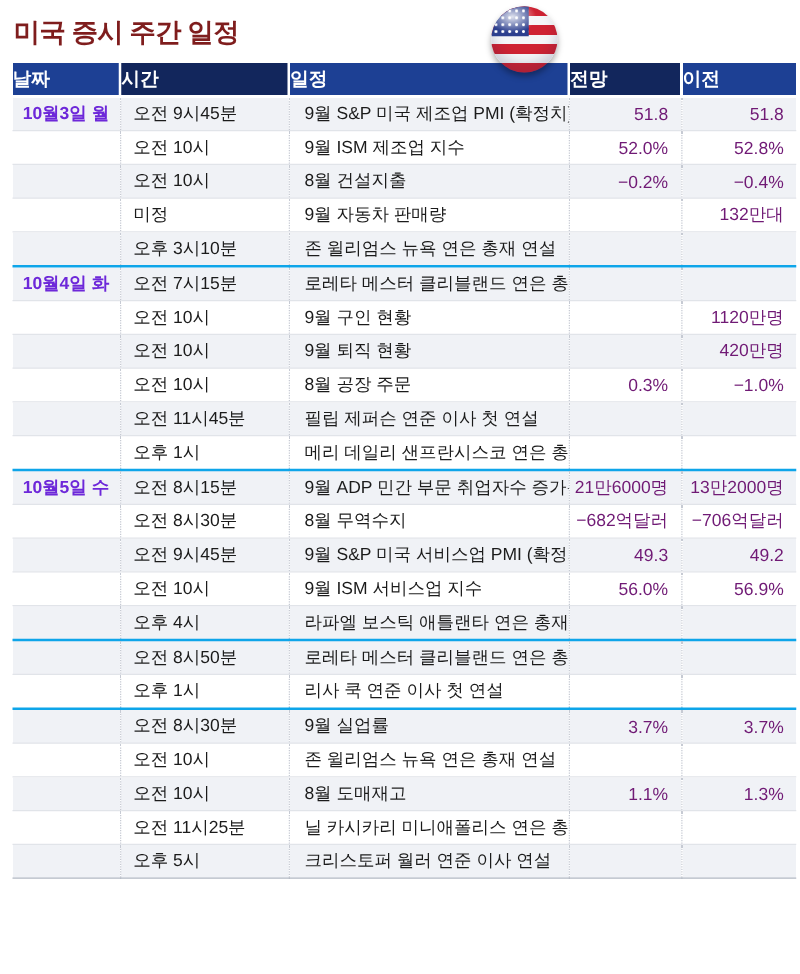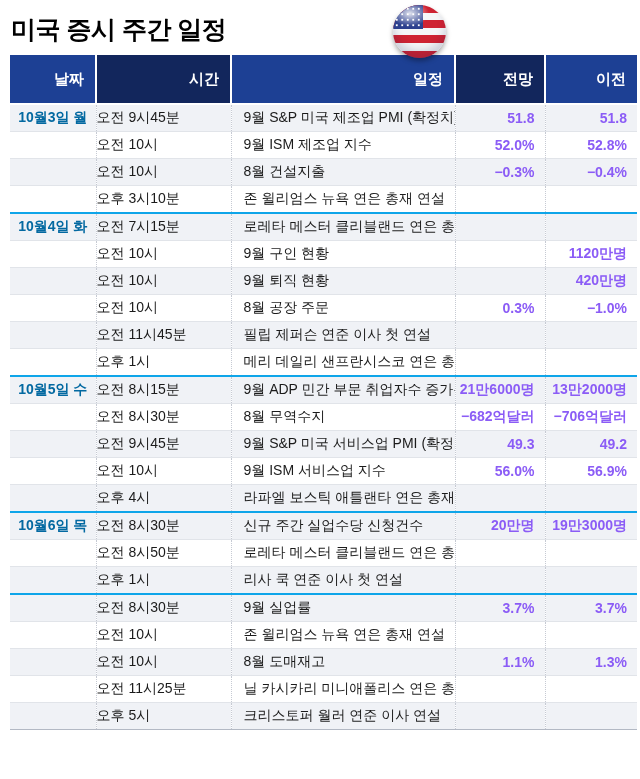--- a/index.html
+++ b/index.html
@@ -3,21 +3,21 @@
 <meta charset="utf-8">
 <style>
   html,body{margin:0;padding:0;background:#fff;}
   body{
     width:640px;height:779px;position:relative;overflow:hidden;
     font-family:"Liberation Sans","DejaVu Sans",sans-serif;
     -webkit-font-smoothing:antialiased;
   }
   .wrap{padding:12px 3px 0 10px;position:relative;}
   .page-title{
-    font-size:25px;font-weight:800;color:#000000;letter-spacing:-0.5px;
+    font-size:21px;font-weight:800;color:#7f1d1d;letter-spacing:-0.5px;
     margin:2px 0 10px 1px;line-height:1.25;
   }
   
   .flag{
     position:absolute;left:393px;top:5px;width:53px;height:53px;border-radius:50%;
     overflow:hidden;z-index:5;
     background:repeating-linear-gradient(180deg,#cf2333 0 7.6px,#f5f6f8 7.6px 15.2px);
     box-shadow:0 3px 5px rgba(0,0,0,.35), inset 0 -7px 9px rgba(20,30,80,.18);
   }
   .flag .canton{
@@ -27,36 +27,36 @@
     background-size:5.5px 5.5px;background-position:1px 1px;
   }
   .flag .gloss{
     position:absolute;inset:0;border-radius:50%;
     background:radial-gradient(ellipse 60% 40% at 32% 16%,rgba(255,255,255,.85),rgba(255,255,255,0) 60%);
   }
   
   table{border-collapse:collapse;table-layout:fixed;width:627px;border-bottom:1px solid #b3b9c4;}
   th,td{overflow:hidden;white-space:nowrap;}
   thead th{
-    height:26px;color:#fff;font-size:15px;font-weight:700;text-align:right;
-    padding:11px;border-bottom:2px solid #fff;
+    height:26px;color:#fff;font-size:15px;font-weight:700;text-align:left;
+    padding:0;border-bottom:2px solid #fff;
   }
   thead th + th{border-left:2px solid #fff;}
   thead th.h-med{background:#1d4094;}
   thead th.h-dark{background:#12265c;}
   tbody td{height:26px;font-size:14px;color:#1b1b1b;padding:0;}
   tbody td + td{border-left:1px dotted #c6cad3;}
   tbody tr + tr td{border-top:1px solid #e1e4e9;}
   tbody.sec{border-top:2px solid #0ea5e9;}
   tbody.sec:first-of-type{border-top:none;}
   tbody tr:nth-child(odd) td{background:#f0f2f6;}
-  td.c-date{color:#0369a1;font-weight:700;text-align:center;font-size:14px;}
-  td.c-time{font-weight:400;}
+  td.c-date{color:#6d28d9;font-weight:700;text-align:center;font-size:14px;}
+  td.c-time{padding-left:10px;font-weight:400;}
   td.c-event{padding-left:12px;font-weight:400;}
-  td.c-num{text-align:right;padding-right:10px;font-weight:700;color:#8b5cf6;}
+  td.c-num{text-align:right;padding-right:10px;font-weight:400;color:#701a75;}
 </style>
 </head>
 <body>
 
 <div class="wrap">
 
   <div class="flag">
     <div class="canton"></div>
     <div class="gloss"></div>
   </div>
@@ -93,22 +93,29 @@
           <td class="c-date"></td>
           <td class="c-time">오전 10시</td>
           <td class="c-event">9월 ISM 제조업 지수</td>
           <td class="c-num">52.0%</td>
           <td class="c-num">52.8%</td>
         </tr>
         <tr>
           <td class="c-date"></td>
           <td class="c-time">오전 10시</td>
           <td class="c-event">8월 건설지출</td>
-          <td class="c-num">−0.3%</td>
+          <td class="c-num">−0.2%</td>
           <td class="c-num">−0.4%</td>
+        </tr>
+        <tr>
+          <td class="c-date"></td>
+          <td class="c-time">미정</td>
+          <td class="c-event">9월 자동차 판매량</td>
+          <td class="c-num"></td>
+          <td class="c-num">132만대</td>
         </tr>
         <tr>
           <td class="c-date"></td>
           <td class="c-time">오후 3시10분</td>
           <td class="c-event">존 윌리엄스 뉴욕 연은 총재 연설</td>
           <td class="c-num"></td>
           <td class="c-num"></td>
         </tr>
       </tbody>
       <tbody class="sec">
@@ -187,27 +194,20 @@
         <tr>
           <td class="c-date"></td>
           <td class="c-time">오후 4시</td>
           <td class="c-event">라파엘 보스틱 애틀랜타 연은 총재 연설</td>
           <td class="c-num"></td>
           <td class="c-num"></td>
         </tr>
       </tbody>
       <tbody class="sec">
         <tr>
-          <td class="c-date">10월6일 목</td>
-          <td class="c-time">오전 8시30분</td>
-          <td class="c-event">신규 주간 실업수당 신청건수</td>
-          <td class="c-num">20만명</td>
-          <td class="c-num">19만3000명</td>
-        </tr>
-        <tr>
           <td class="c-date"></td>
           <td class="c-time">오전 8시50분</td>
           <td class="c-event">로레타 메스터 클리블랜드 연은 총재 연설</td>
           <td class="c-num"></td>
           <td class="c-num"></td>
         </tr>
         <tr>
           <td class="c-date"></td>
           <td class="c-time">오후 1시</td>
           <td class="c-event">리사 쿡 연준 이사 첫 연설</td>

